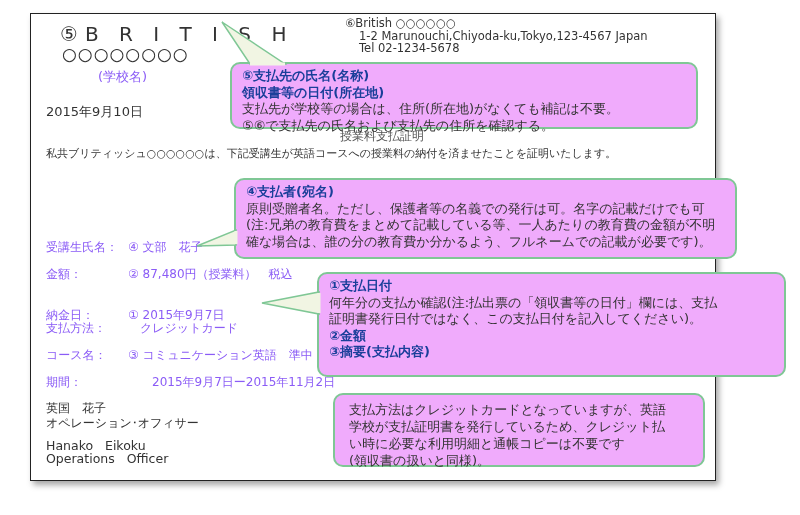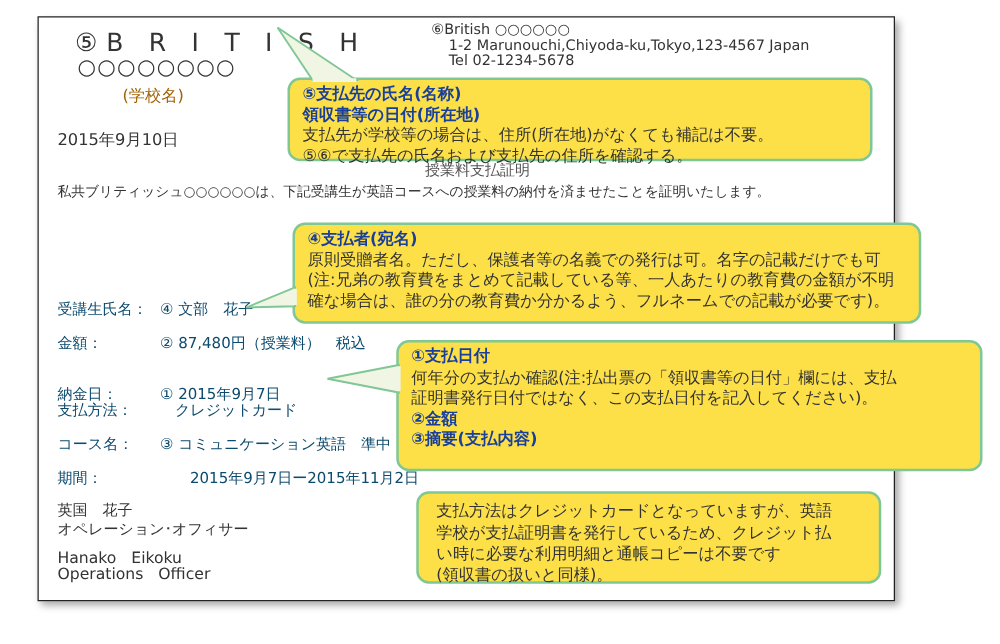--- a/index.html
+++ b/index.html
@@ -10,34 +10,34 @@
     color:#333333;
   }
   .doc {
     position:absolute; left:30px; top:13px; width:684px; height:466px;
     border:1px solid #222222; background:#ffffff;
     box-shadow:3px 4px 6px rgba(0,0,0,0.35);
   }
   .abs { position:absolute; white-space:nowrap; }
   .school-en { left:60px; top:22px; font-size:20px; letter-spacing:7px; color:#333; }
   .school-circles { left:62px; top:44px; font-size:17px; letter-spacing:1px; color:#333; }
-  .school-label { left:98px; top:68px; font-size:13px; color:#a16207; }
+  .school-label { left:98px; top:68px; font-size:13px; color:#8b5cf6; }
   .issue-date { left:46px; top:103px; font-size:13px; color:#333; }
   .addr { left:345px; top:17px; font-size:11.5px; line-height:12.5px; color:#333; }
   .addr .indent { padding-left:14px; }
   .cert-title { left:340px; top:128px; font-size:12px; color:#555; }
   .statement { left:46px; top:146px; font-size:11px; color:#333; }
-  .row { left:46px; font-size:12px; color:#0c4a6e; }
+  .row { left:46px; font-size:12px; color:#8b5cf6; }
   .row .lbl { display:inline-block; width:82px; }
   .r1 { top:239px; } .r2 { top:266px; } .r3 { top:307px; } .r4 { top:320px; } .r5 { top:347px; } .r6 { top:374px; }
   .sig-ja { left:46px; top:401px; font-size:12px; line-height:15px; color:#333; }
   .sig-en { left:46px; top:439px; font-size:12.5px; line-height:13px; color:#333; }
 
   .callout {
-    position:absolute; background:#fde047; border:2px solid #7fc795;
+    position:absolute; background:#f0abfc; border:2px solid #7fc795;
     border-radius:10px; box-sizing:border-box; color:#333;
     font-size:13px; line-height:16.5px; padding:4px 0 0 10px;
   }
   .callout .hd { color:#1a3f9a; font-weight:bold; }
   .c1 { left:230px; top:62px; width:468px; height:67px; }
   .c2 { left:234px; top:178px; width:503px; height:81px; }
   .c3 { left:317px; top:272px; width:469px; height:105px; }
   .c4 { left:333px; top:393px; width:372px; height:74px; padding:6px 0 0 14px; line-height:17px; }
   svg.tails { position:absolute; left:0; top:0; width:800px; height:515px; pointer-events:none; }
 </style>

